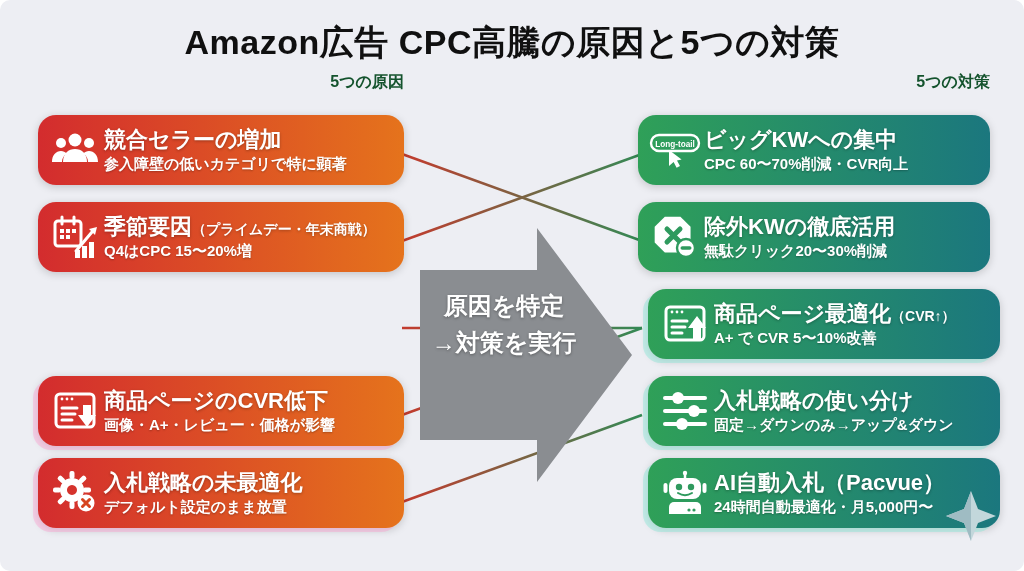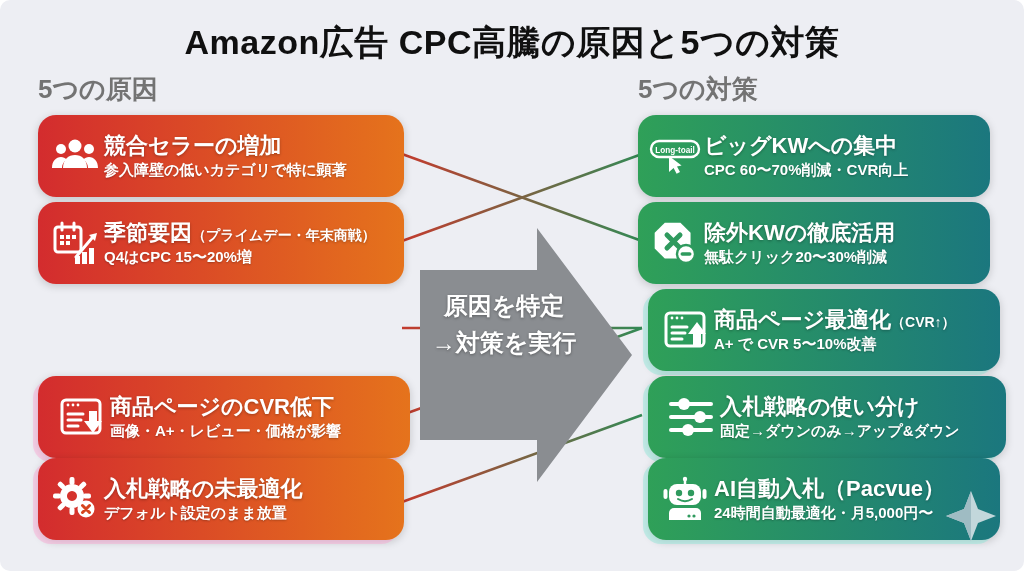--- a/index.html
+++ b/index.html
@@ -1,35 +1,35 @@
 <!DOCTYPE html>
 <html style="--causeA: #d32c2e; --causeB: #e5731c; --solA: #2fa058; --solB: #1b777e;"><head>
 <meta charset="utf-8">
 <style>
   html,body{margin:0;padding:0;}
   body{width:1024px;height:571px;font-family:"Liberation Sans","DejaVu Sans",sans-serif;}
   .stage{position:relative;width:1024px;height:571px;background:#edeef3;overflow:hidden;border-radius:10px;}
   .page-title{position:absolute;top:20px;left:0;width:1024px;text-align:center;
     font-size:34px;font-weight:800;color:#101010;letter-spacing:.5px;}
-  .col-header{position:absolute;top:72px;font-size:26px;font-weight:800;color:#737373;text-align:left;}
+  .col-header{position:absolute;top:72px;font-size:16px;font-weight:800;color:#14532d;text-align:right;}
   .col-header.left{left:38px;width:366px;}
   .col-header.right{left:638px;width:352px;}
   svg.layer{position:absolute;top:0;left:0;width:1024px;height:571px;}
   #connector-layer{z-index:1;}
   #arrow-layer{z-index:2;}
   .arrow-text{position:absolute;z-index:2;left:420px;top:287px;width:168px;text-align:center;
     color:#fff;font-size:24px;font-weight:800;line-height:1.55;
     text-shadow:0 1px 3px rgba(0,0,0,.35);}
-  .box{position:absolute;height:82px;border-radius:18px;display:flex;align-items:center;
+  .box{position:absolute;height:70px;border-radius:18px;display:flex;align-items:center;
     z-index:3;box-shadow:0 2px 8px rgba(0,0,0,.18);color:#fff;}
   .box.cause{left:38px;width:366px;background:linear-gradient(90deg,var(--causeA,#d32c2e),var(--causeB,#e5731c));}
   .box.solution{left:638px;width:352px;background:linear-gradient(90deg,var(--solA,#2fa058),var(--solB,#1b777e));}
   .box.glow-pink{box-shadow:-5px 4px 0 rgba(255,153,204,.38),0 2px 8px rgba(0,0,0,.18);}
   .box.glow-mint{box-shadow:-5px 4px 0 rgba(140,230,214,.45),0 2px 8px rgba(0,0,0,.18);margin-left:10px;}
-  .row1{top:115px;} .row2{top:202px;} .row3{top:289px;} .row4{top:376px;padding-left:6px;} .row5{top:458px;}
+  .row1{top:115px;} .row2{top:202px;} .row3{top:289px;} .row4{top:376px;} .row5{top:458px;}
   .icon-cell{flex:0 0 58px;display:flex;align-items:center;justify-content:center;margin-left:8px;}
   .txt-cell{flex:1;min-width:0;padding-right:8px;}
   .box-title{font-size:22px;font-weight:800;line-height:1.15;white-space:nowrap;
     text-shadow:0 1px 3px rgba(0,0,0,.30);}
   .box-title .small{font-size:14px;font-weight:800;}
   .box-sub{font-size:15px;font-weight:700;line-height:1.2;margin-top:3px;white-space:nowrap;
     text-shadow:0 1px 2px rgba(0,0,0,.28);}
   .sparkle{position:absolute;left:942px;top:487px;z-index:4;}
 </style>
 </head>

